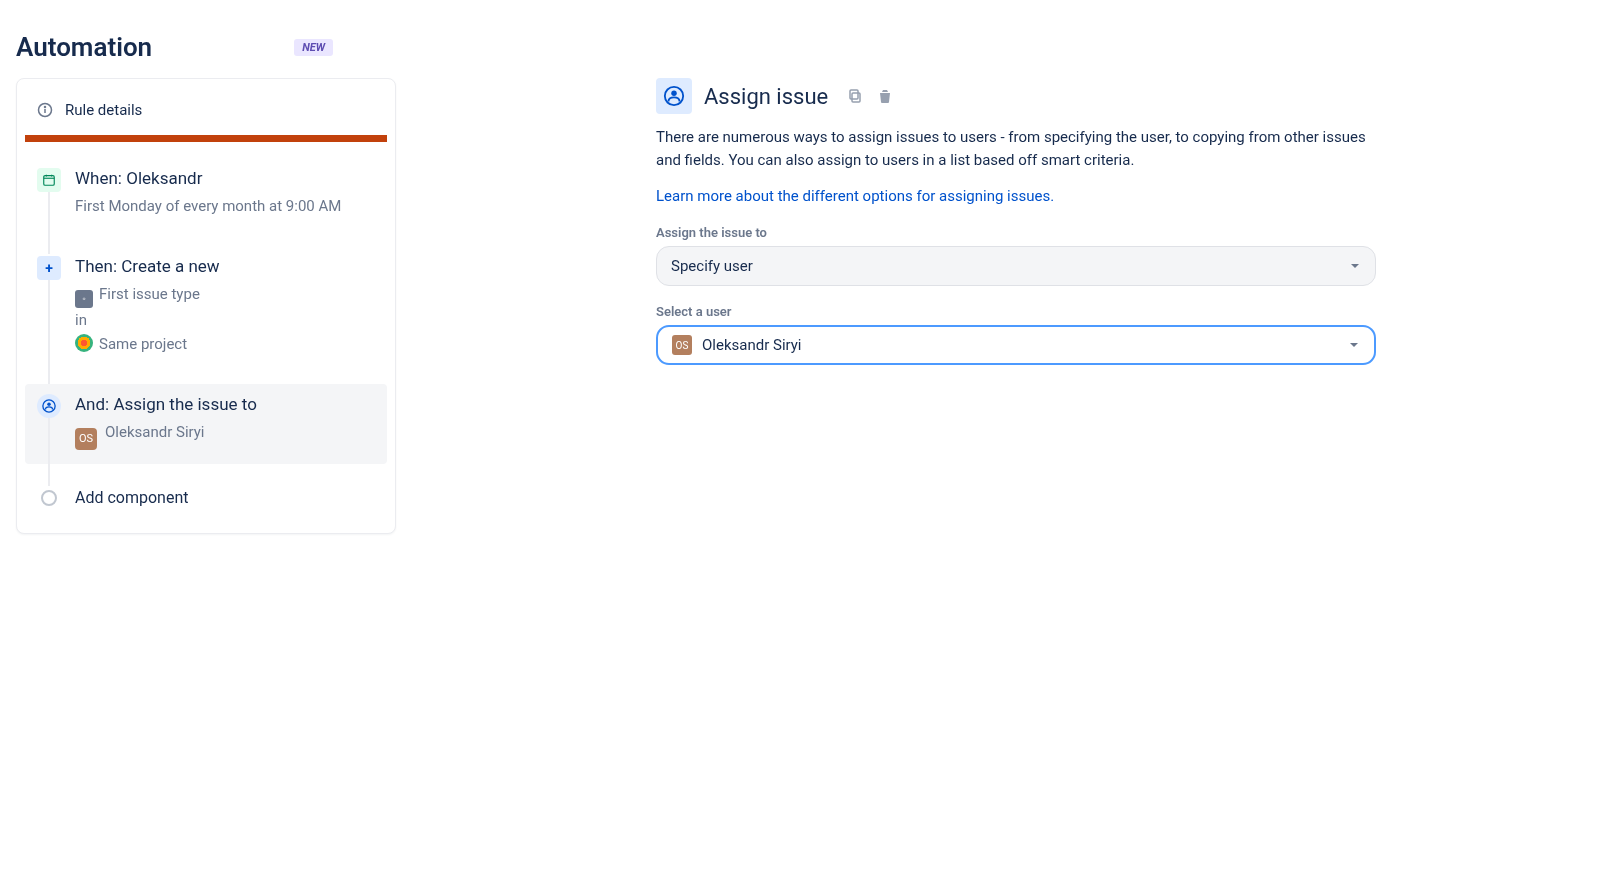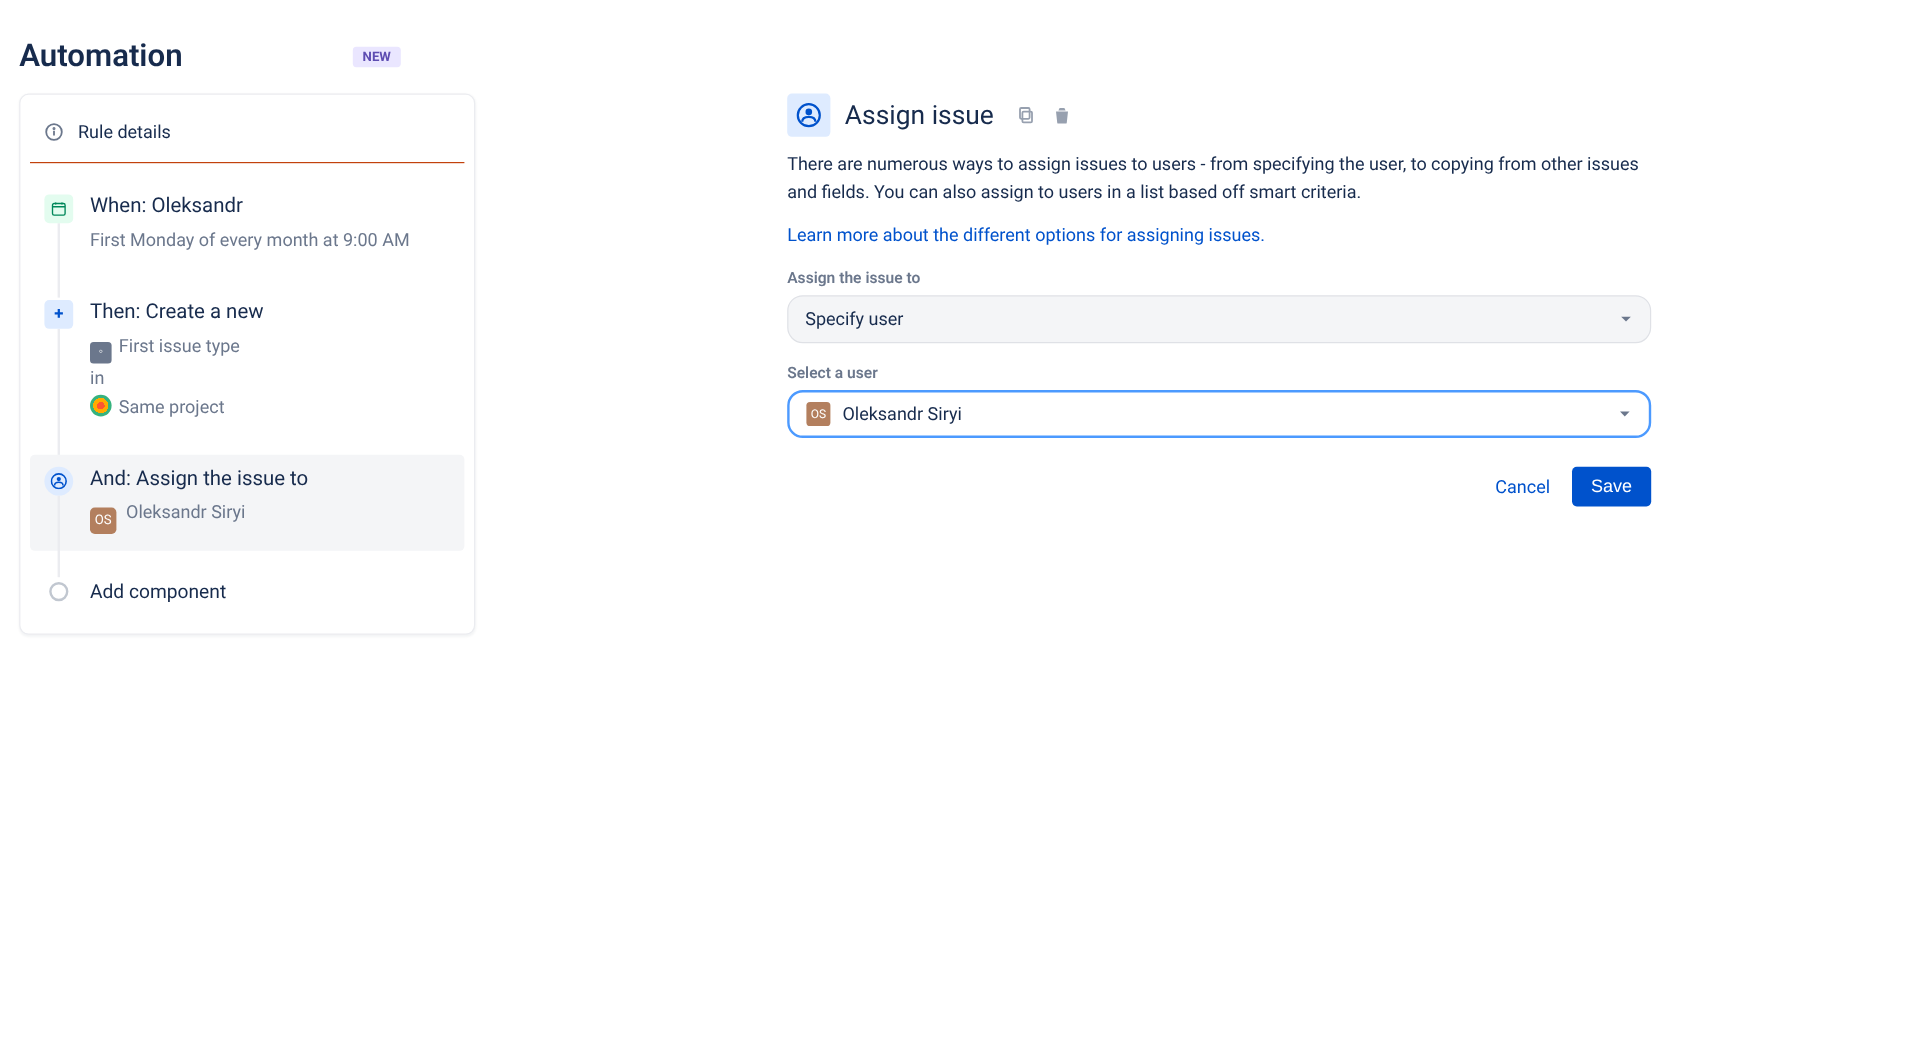--- a/index.html
+++ b/index.html
@@ -28,40 +28,41 @@
     color: #172B4D;
   }
   .badge-new {
     background: #EAE6FF;
     color: #5E4DB2;
     font-size: 11px;
     font-weight: 700;
     padding: 2px 8px;
     border-radius: 3px;
     margin-left: 130px;
+    font-style: italic;
   }
   .layout {
     display: flex;
     gap: 260px;
   }
   
   .panel {
     width: 380px;
     background: #fff;
     border: 1px solid #ebecf0;
     border-radius: 8px;
     padding: 12px 8px;
     box-shadow: 0 1px 2px rgba(9,30,66,0.05);
   }
   .rule-details {
     display: flex;
     align-items: center;
     gap: 12px;
     padding: 10px 12px 16px 12px;
-    border-bottom: 1px solid #c2410c;
+    border-bottom: 7px solid #c2410c;
     margin-bottom: 16px;
   }
   .rd-icon {
     width: 16px; height: 16px;
     color: #6B778C;
   }
   .rd-label { font-size: 15px; color: #172B4D; }
   .step {
     position: relative;
     padding: 10px 12px 14px 50px;
@@ -264,19 +265,15 @@
           <span class="avatar-xs">OS</span>
           <span>Oleksandr Siryi</span>
         </span>
         <span class="chev">
           <svg viewBox="0 0 12 12" width="12" height="12" fill="currentColor">
               <path d="M2 4l4 4 4-4z"></path>
             </svg>
         </span>
       </div>
 
-      <div class="actions">
-        <span class="btn-cancel">Cancel</span>
-        <button class="btn-save">Save</button>
-      </div>
     </div>
   </div>
 </div>
 
 </body></html>

